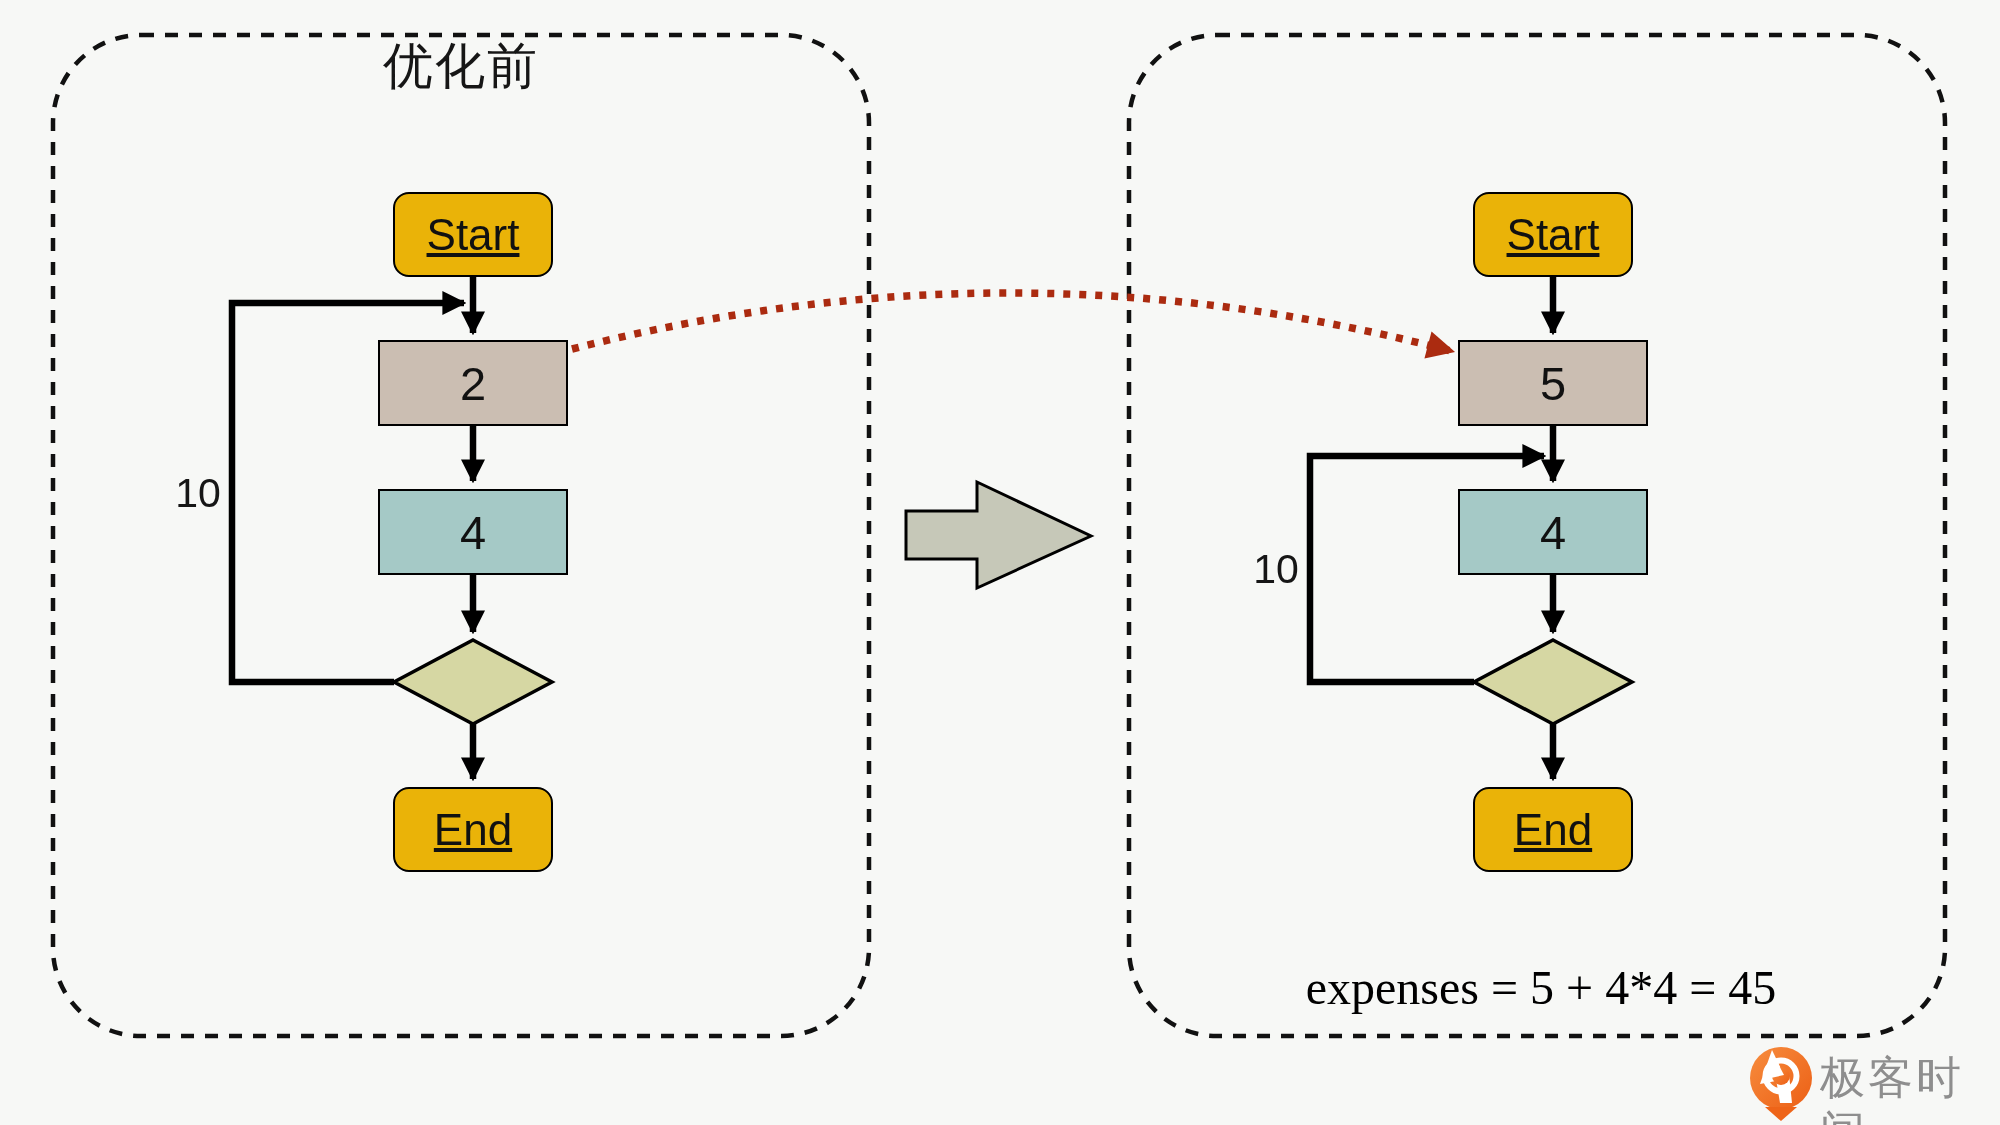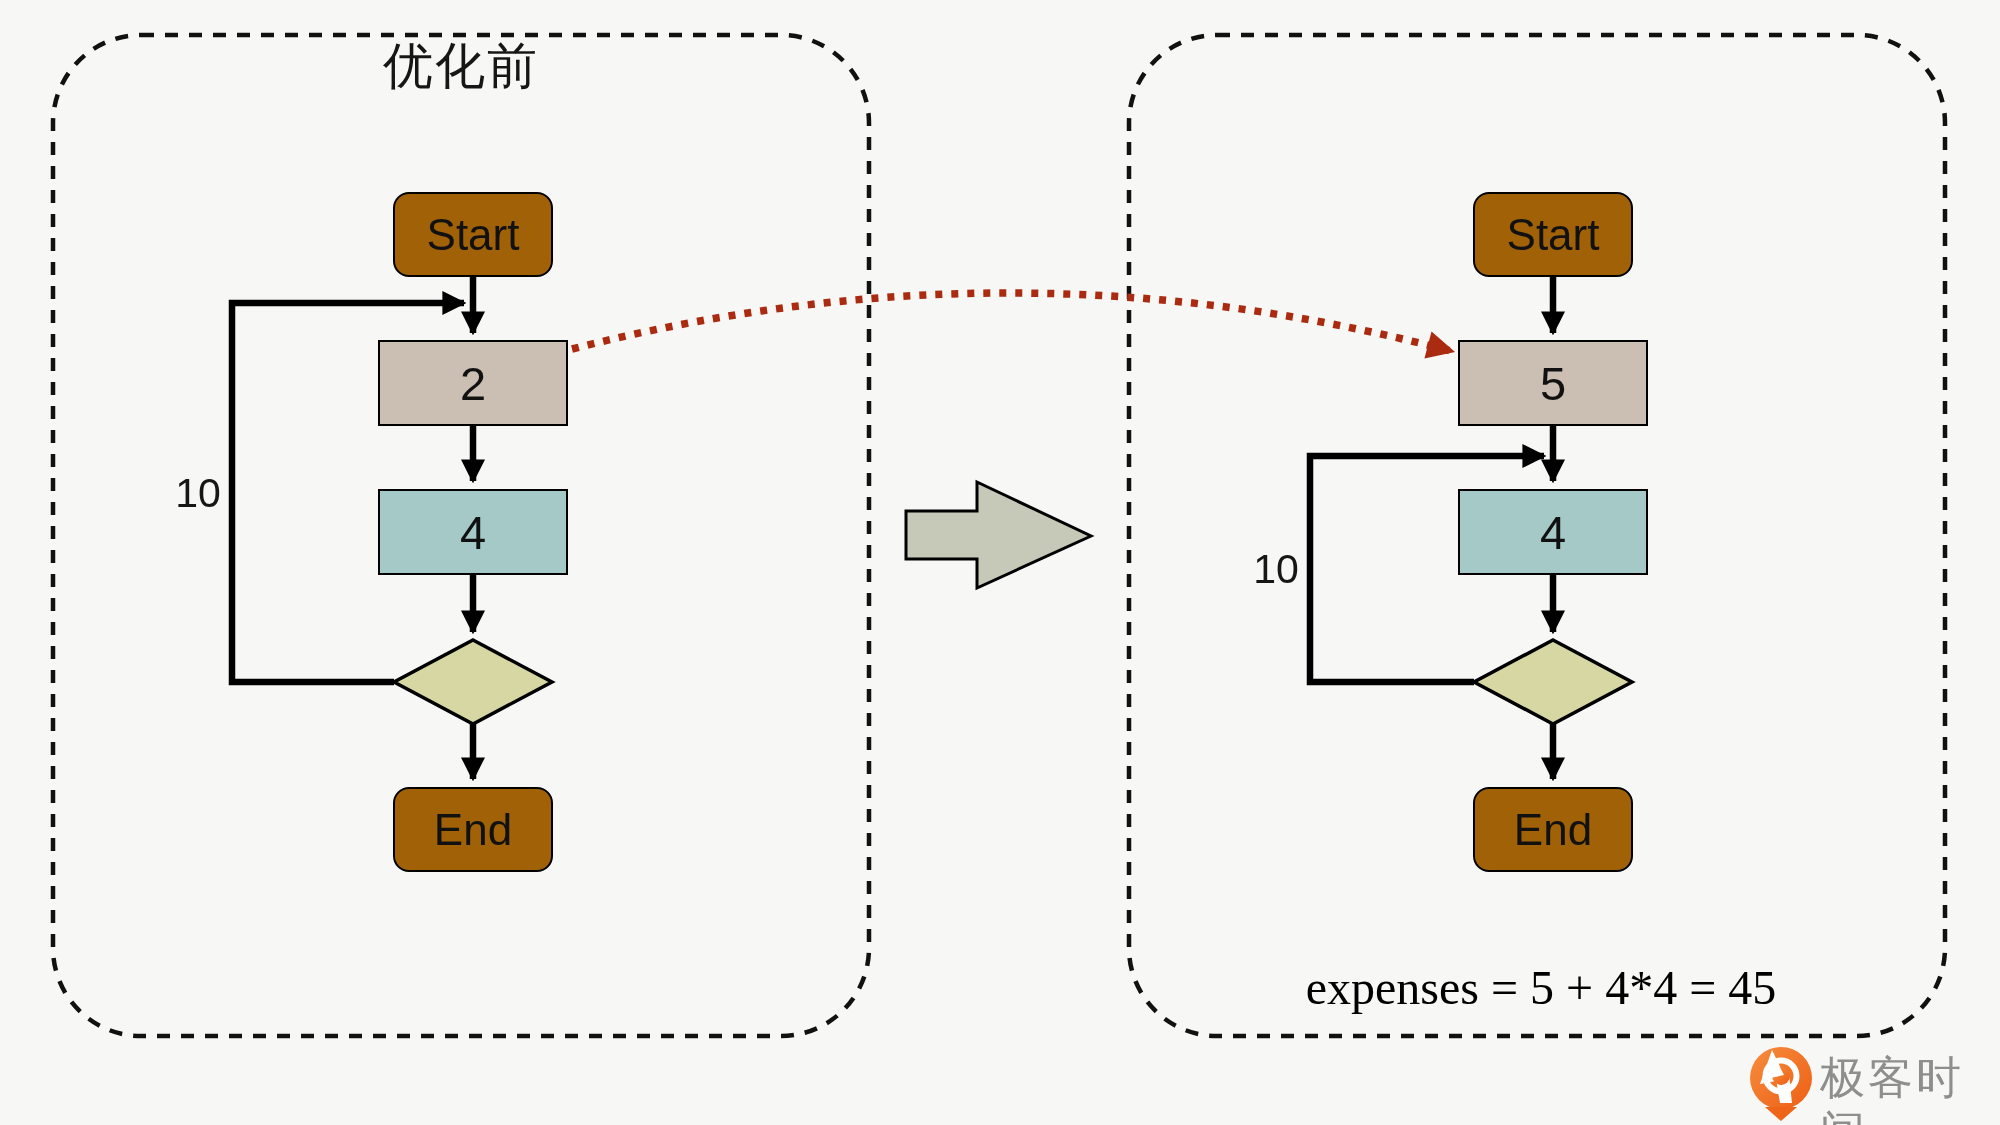--- a/index.html
+++ b/index.html
@@ -15,21 +15,21 @@
   .panel-title{
     position:absolute;width:400px;height:60px;line-height:60px;
     text-align:center;font-size:50px;color:#161616;letter-spacing:2px;
   }
   .node{
     position:absolute;box-sizing:border-box;
     border:2.5px solid #000;
     display:flex;align-items:center;justify-content:center;
     color:#111;
   }
-  .terminal{border-radius:16px;background:#a16207;font-size:44px;}
+  .terminal{border-radius:16px;background:#eab308;font-size:44px;text-decoration:underline;}
   .stmt{background:#cbbeb2;font-size:47px;}
   .body-box{background:#a5c9c6;font-size:47px;}
   .loop-count{
     position:absolute;width:100px;height:46px;line-height:46px;
     text-align:center;font-size:41px;color:#161616;
   }
   .formula{
     position:absolute;width:602px;height:60px;line-height:60px;
     text-align:center;
     font-family:"Liberation Serif", serif;

